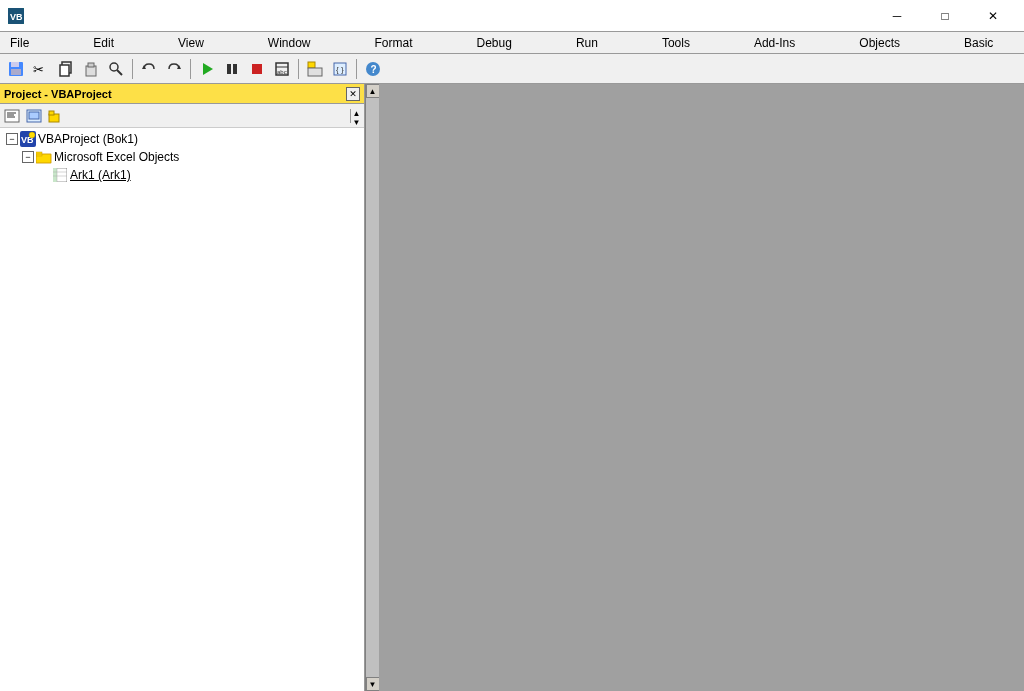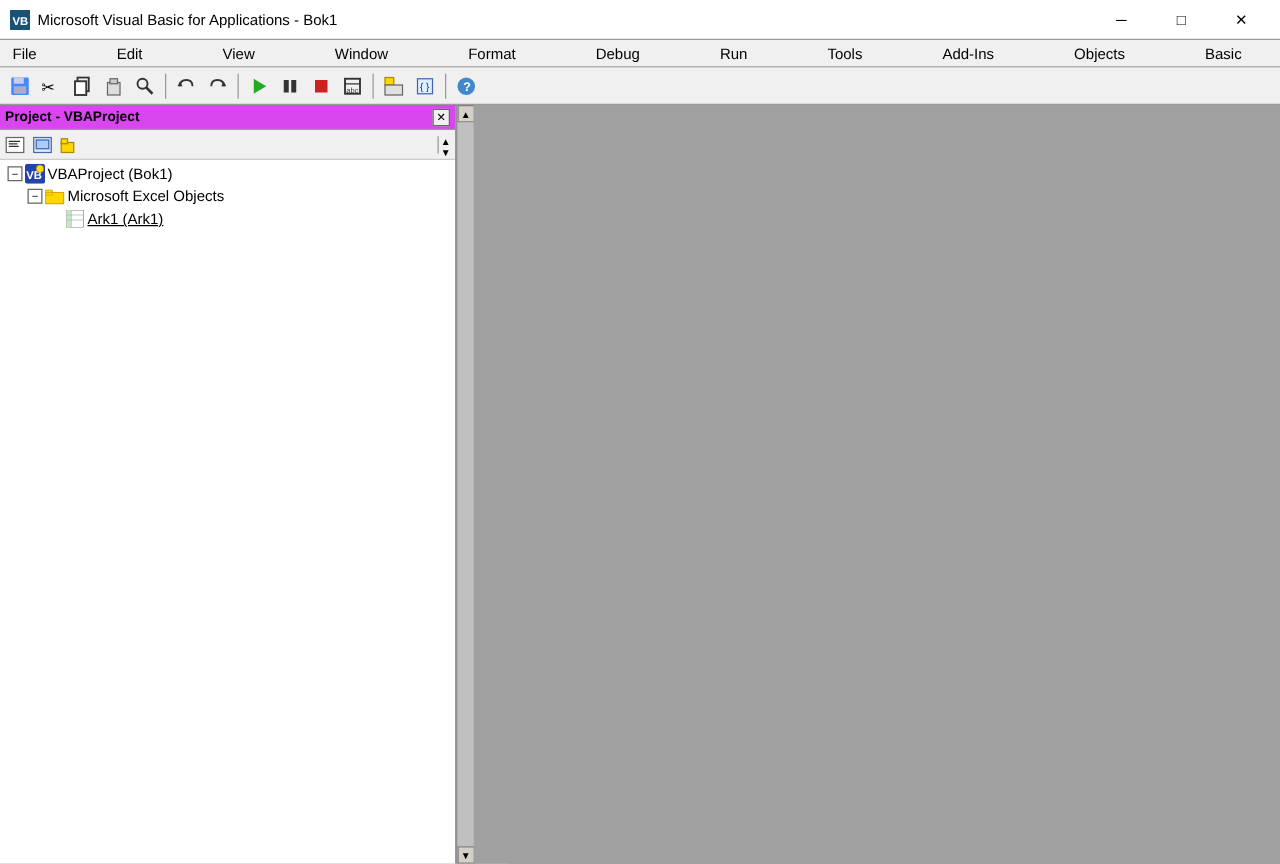--- a/index.html
+++ b/index.html
@@ -117,21 +117,21 @@
     
     .project-panel {
       width: 365px;
       min-width: 365px;
       background: #ffffff;
       border-right: 1px solid #999;
       display: flex;
       flex-direction: column;
     }
     .panel-header {
-      background: #d946ef;
+      background: #fde047;
       border-bottom: 1px solid #999;
       height: 20px;
       display: flex;
       align-items: center;
       justify-content: space-between;
       padding: 0 4px;
     }
     .panel-header-title {
       font-size: 11px;
       font-weight: bold;
@@ -245,21 +245,20 @@
 <body>
 
 <div class="title-bar">
   <div class="title-bar-left">
     <div class="title-bar-icon">
       <svg width="16" height="16" viewBox="0 0 16 16">
         <rect width="16" height="16" fill="#1a5276" rx="1"></rect>
         <text x="2" y="12" font-size="9" fill="white" font-weight="bold">VB</text>
       </svg>
     </div>
-    <span class="title-bar-text">Microsoft Visual Basic for Applications - Bok1</span>
   </div>
   <div class="title-bar-controls">
     <button class="title-btn">─</button>
     <button class="title-btn">□</button>
     <button class="title-btn close-btn">✕</button>
   </div>
 </div>
 
 <div class="menu-bar">
   <span class="menu-item">File</span>

